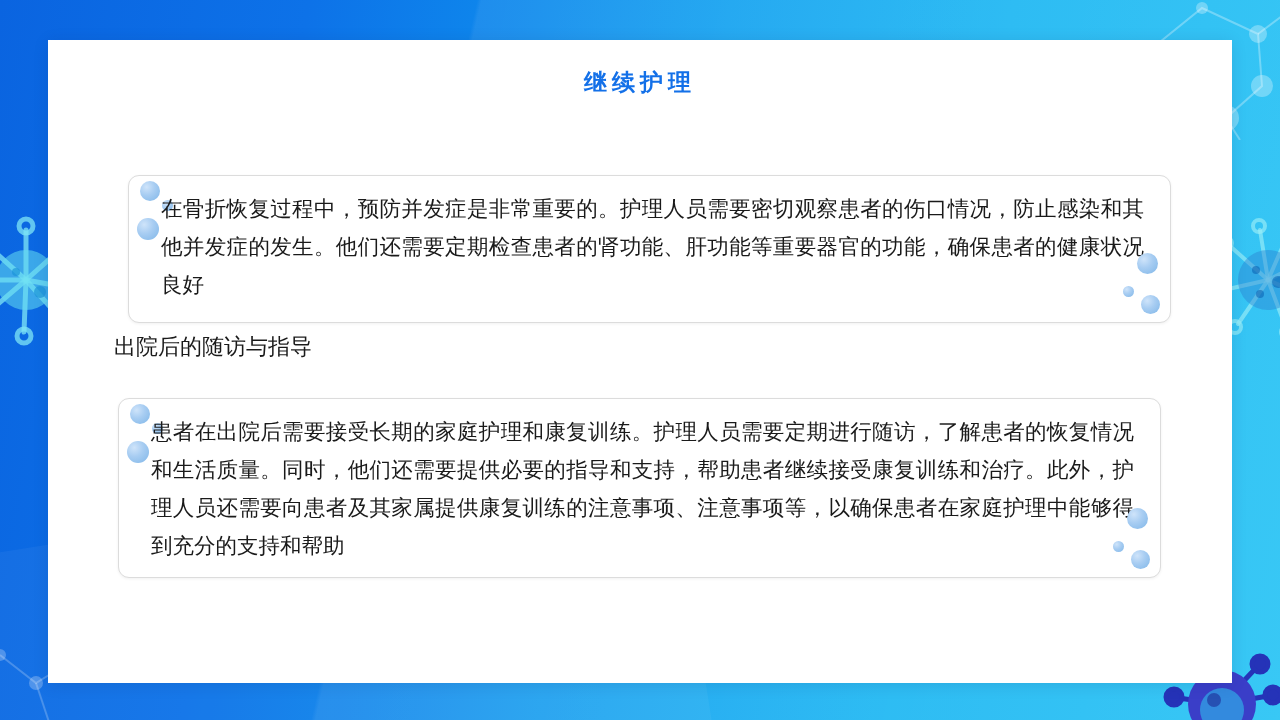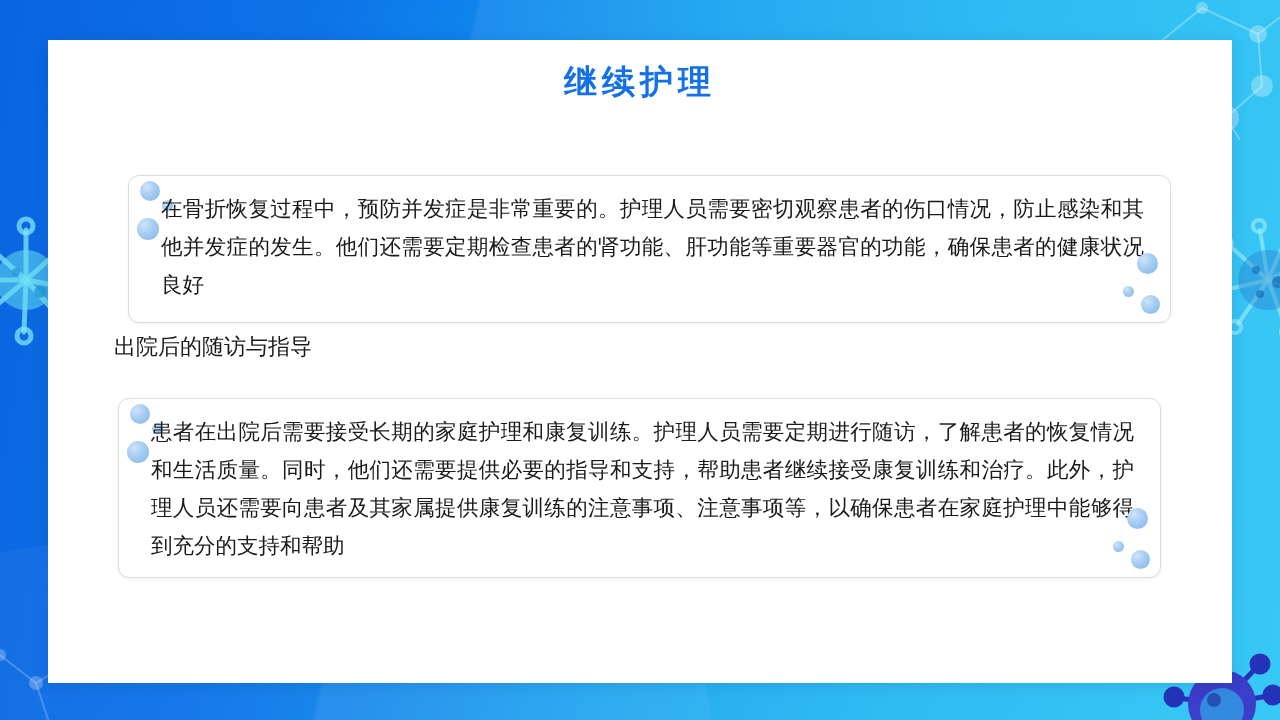--- a/index.html
+++ b/index.html
@@ -59,21 +59,21 @@
     background: #ffffff;
     box-shadow: 0 2px 14px rgba(0, 40, 90, 0.13);
   }
 
   .slide-title {
     position: absolute;
     left: 0;
     top: 19px;
     width: 100%;
     text-align: center;
-    font-size: 33px;
+    font-size: 23px;
     font-weight: bold;
     color: #1370e8;
     letter-spacing: 5px;
     line-height: 46px;
     font-family: "Liberation Sans", "DejaVu Sans", sans-serif;
   }
 
   
   .textbox {
     position: absolute;

